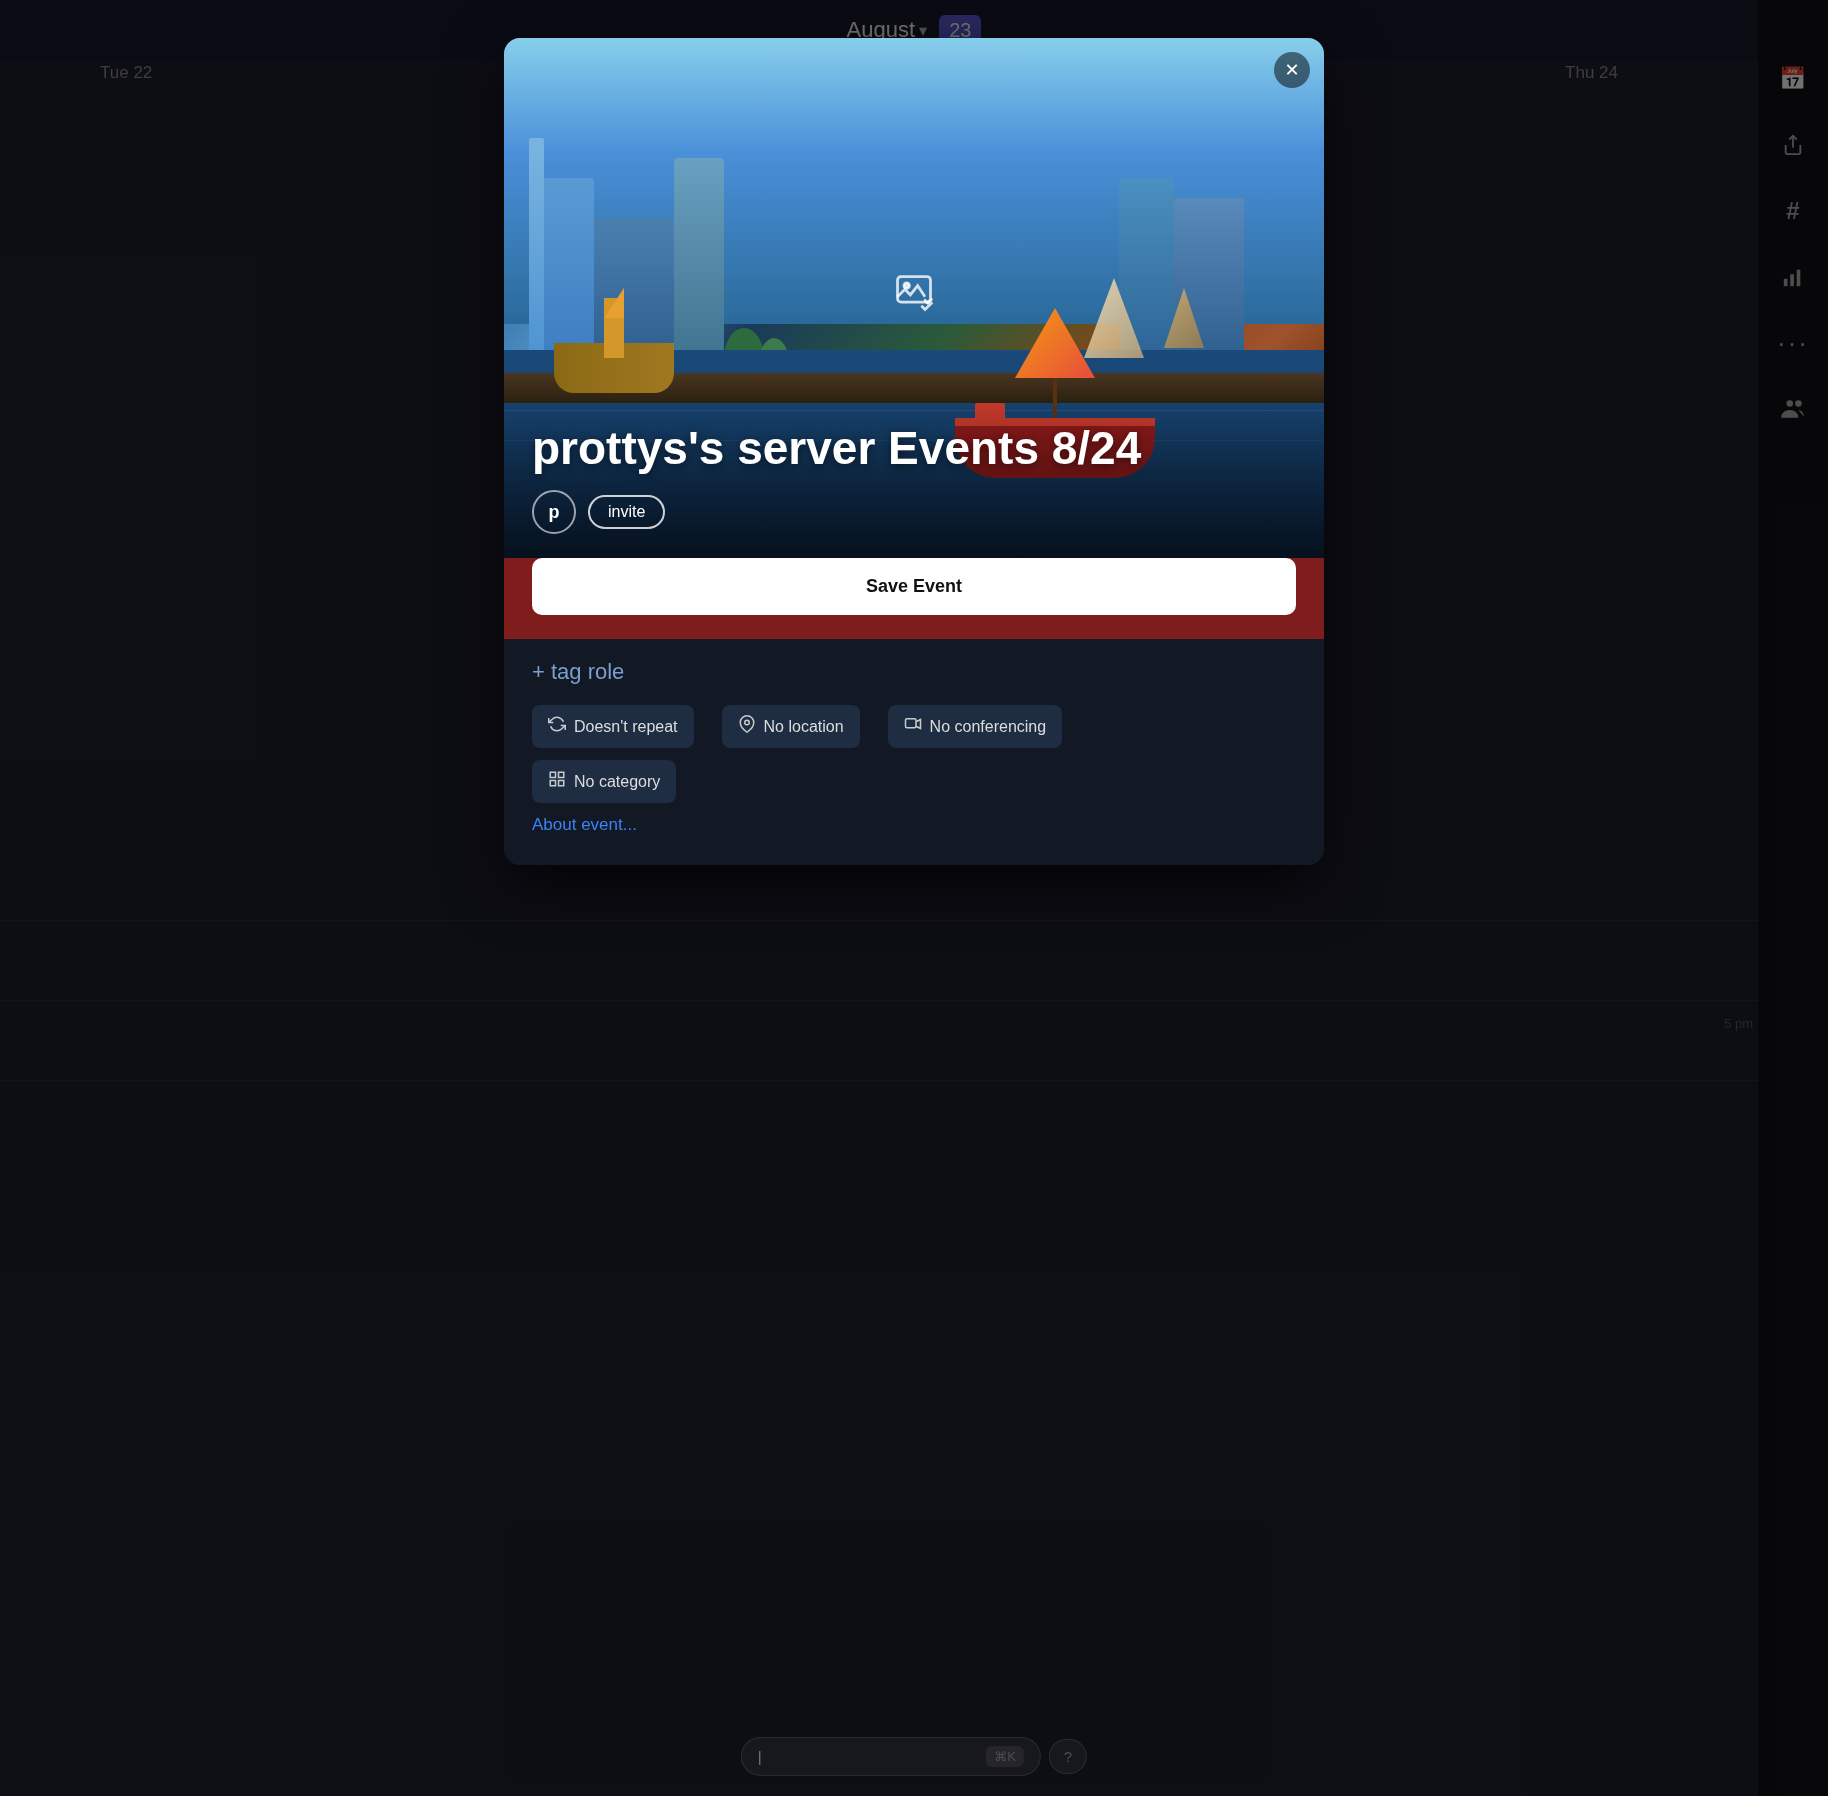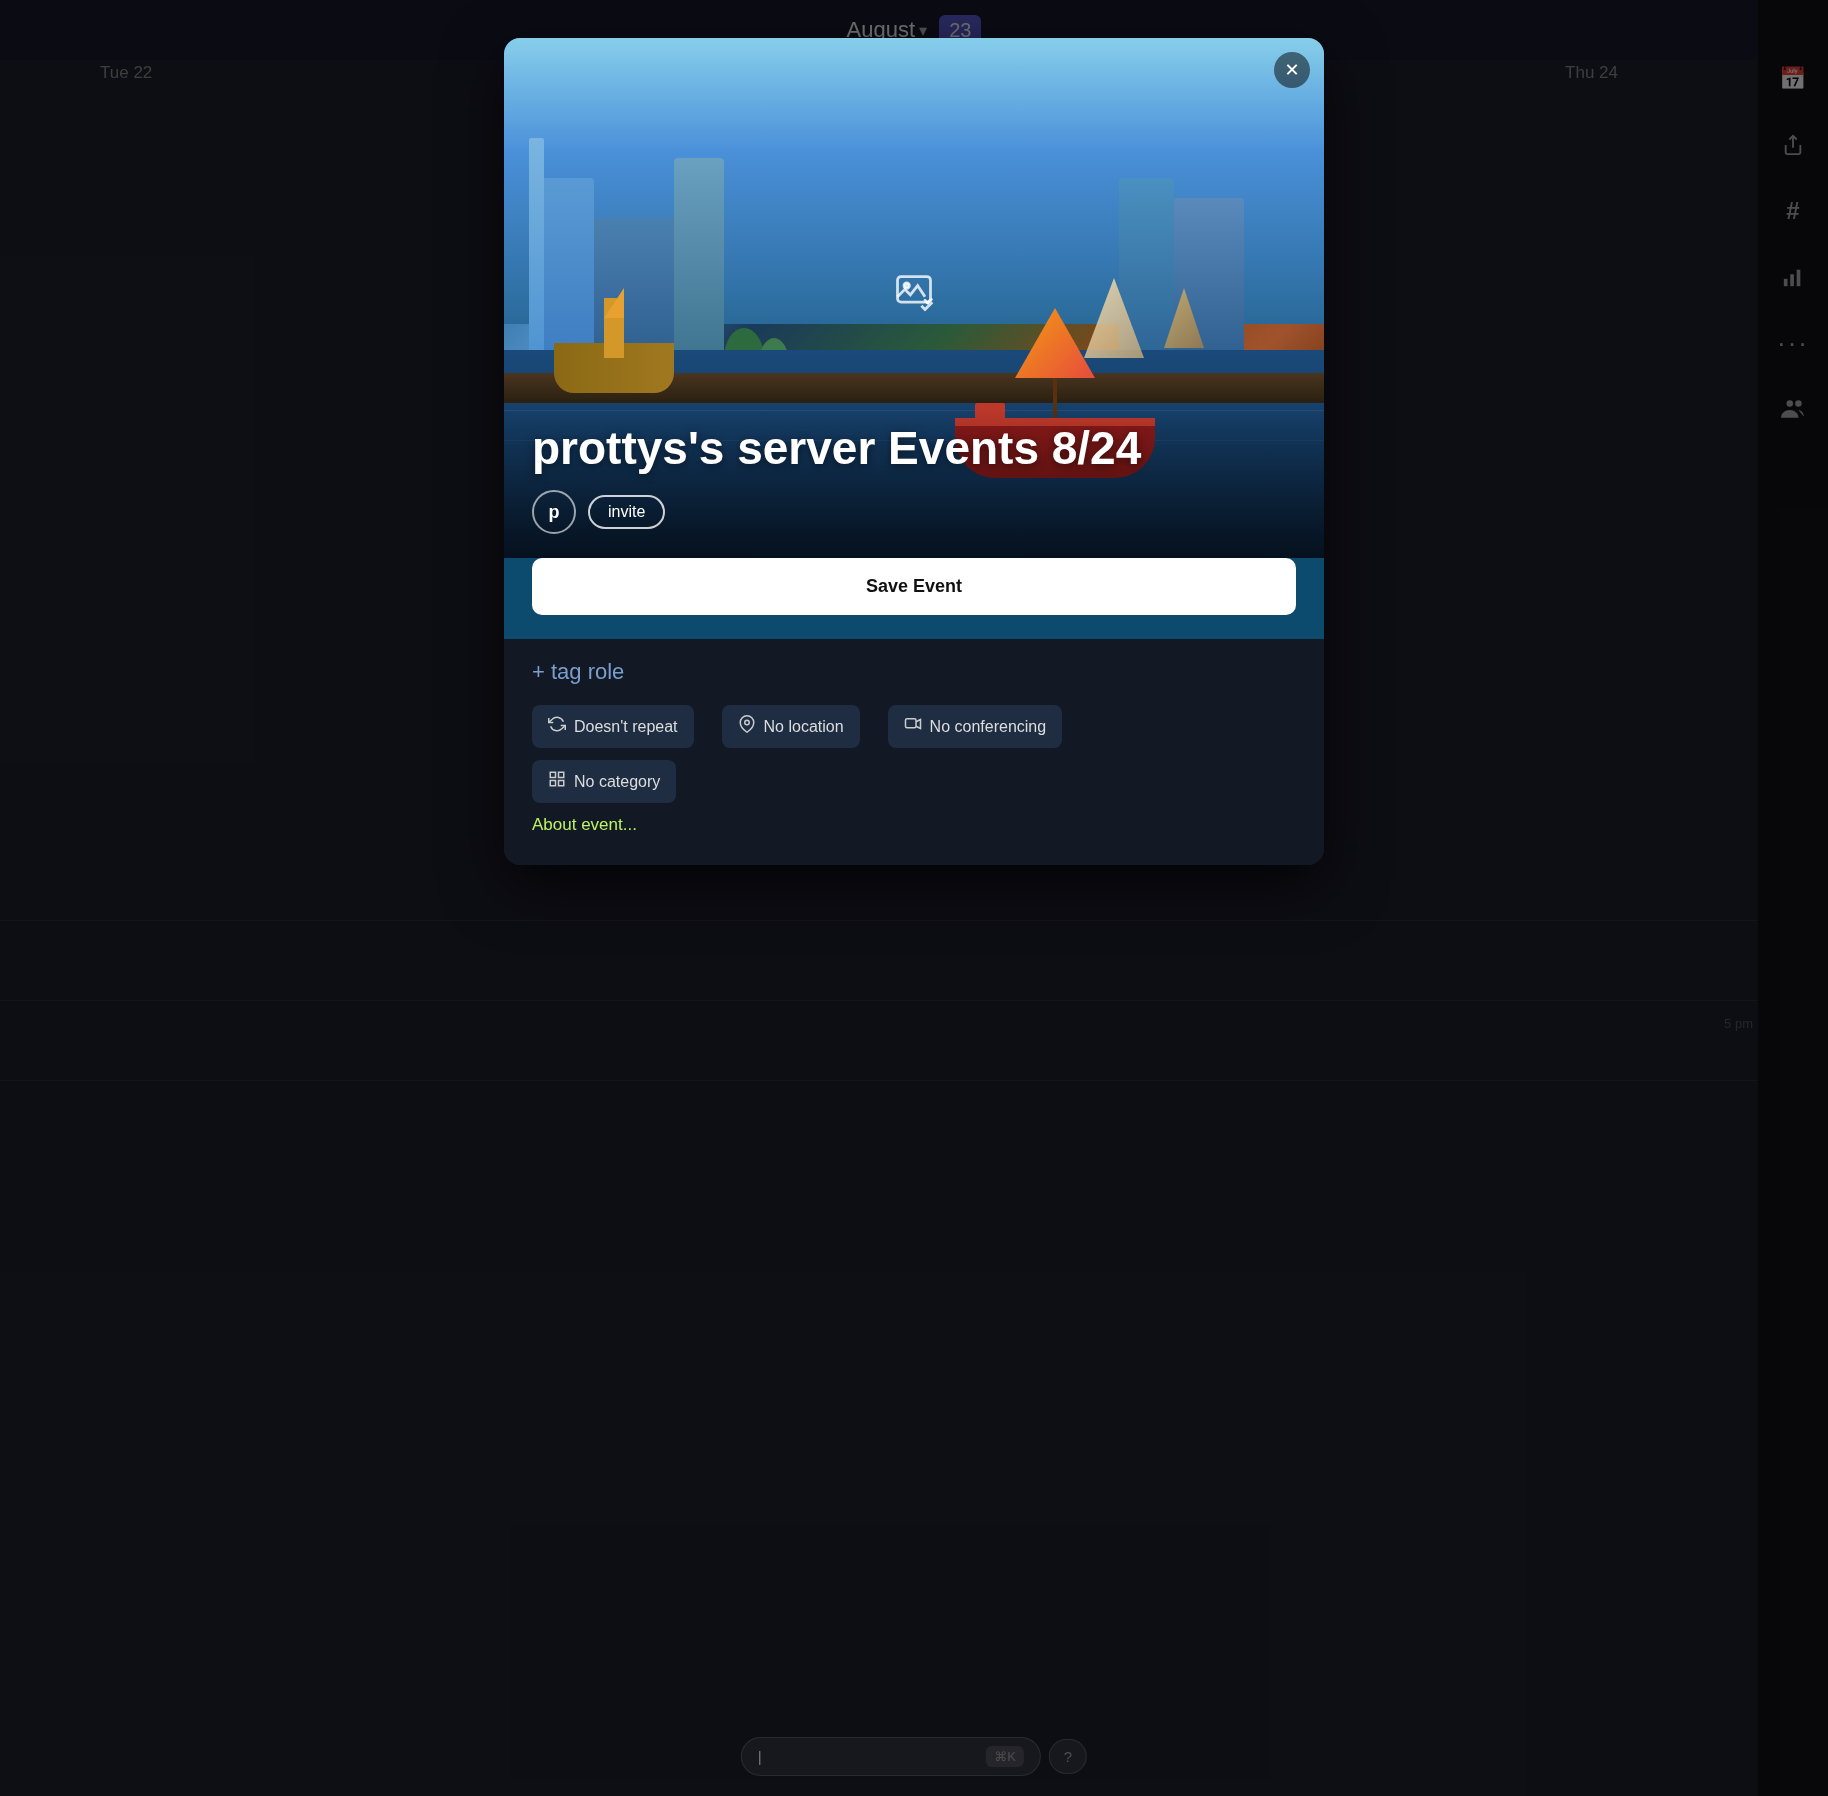--- a/index.html
+++ b/index.html
@@ -336,30 +336,30 @@
       align-items: center;
       gap: 8px;
       cursor: pointer;
     }
     .chip-icon {
       font-size: 17px;
       opacity: 0.9;
     }
 
     .about-event {
-      color: #bef264;
+      color: #3b82f6;
       font-size: 17px;
       margin-top: 12px;
       cursor: pointer;
     }
 
     
     .save-area {
       padding: 0 28px 20px;
-      background: #0c4a6e;
+      background: #7f1d1d;
     }
 
     
     .bottom-bar {
       position: absolute;
       bottom: 20px;
       left: 50%;
       transform: translateX(-50%);
       display: flex;
       align-items: center;

